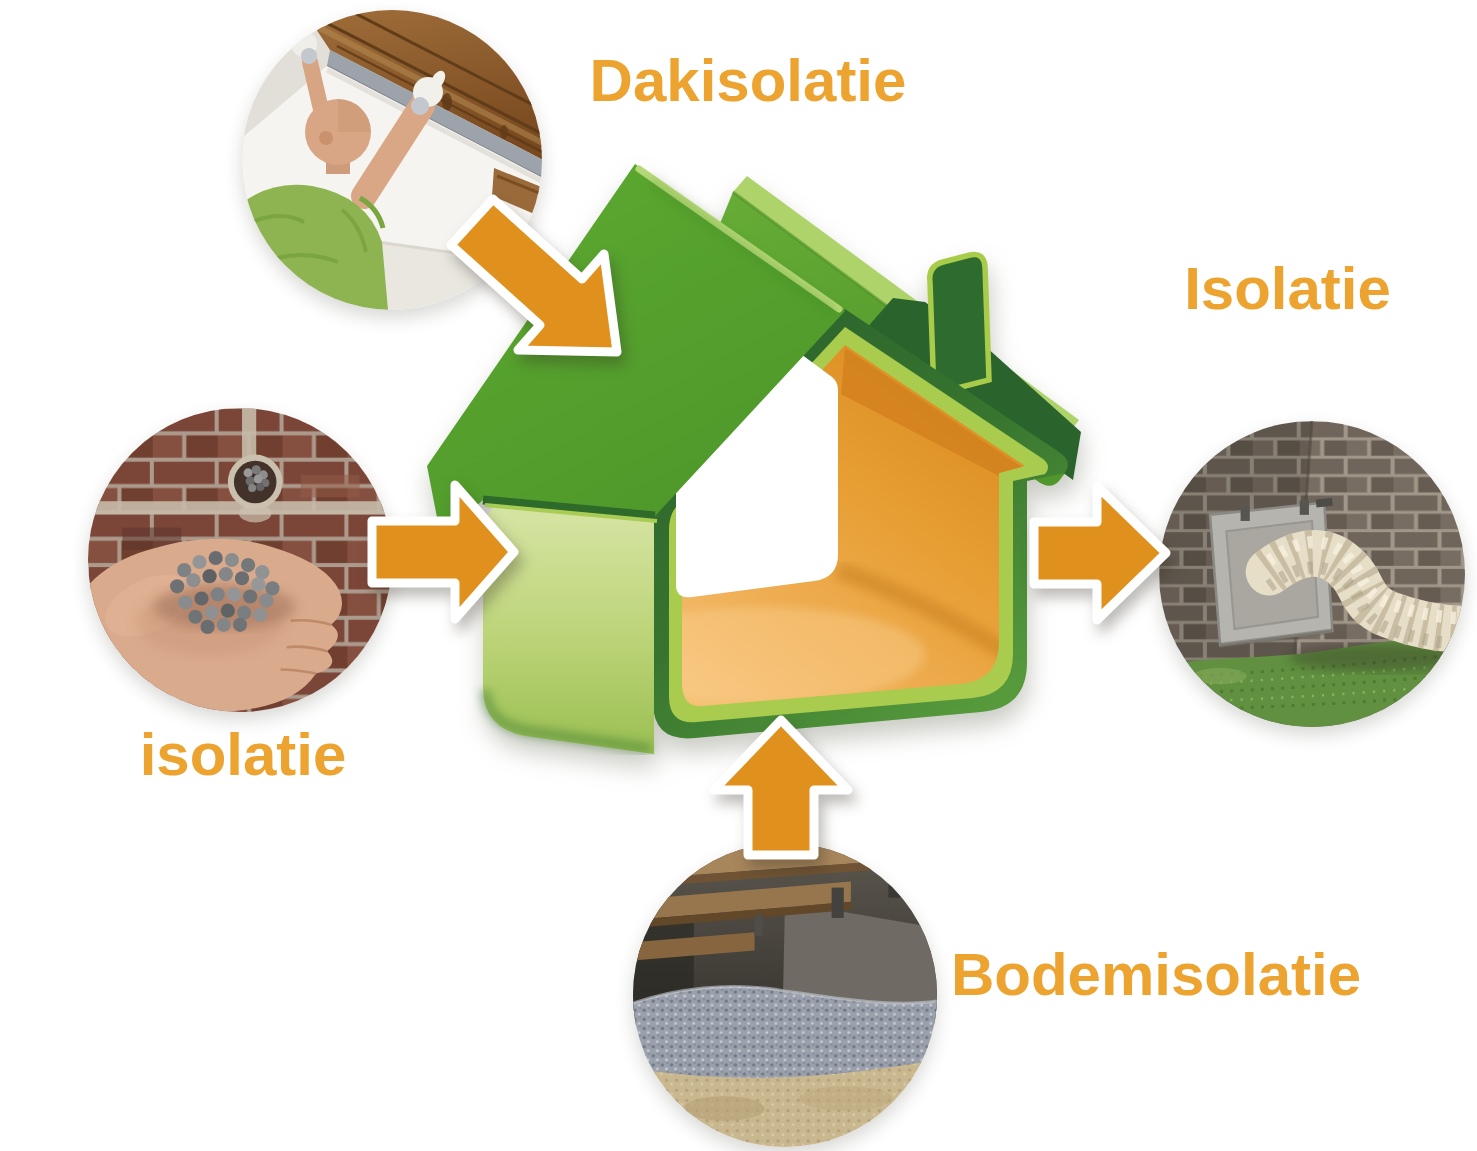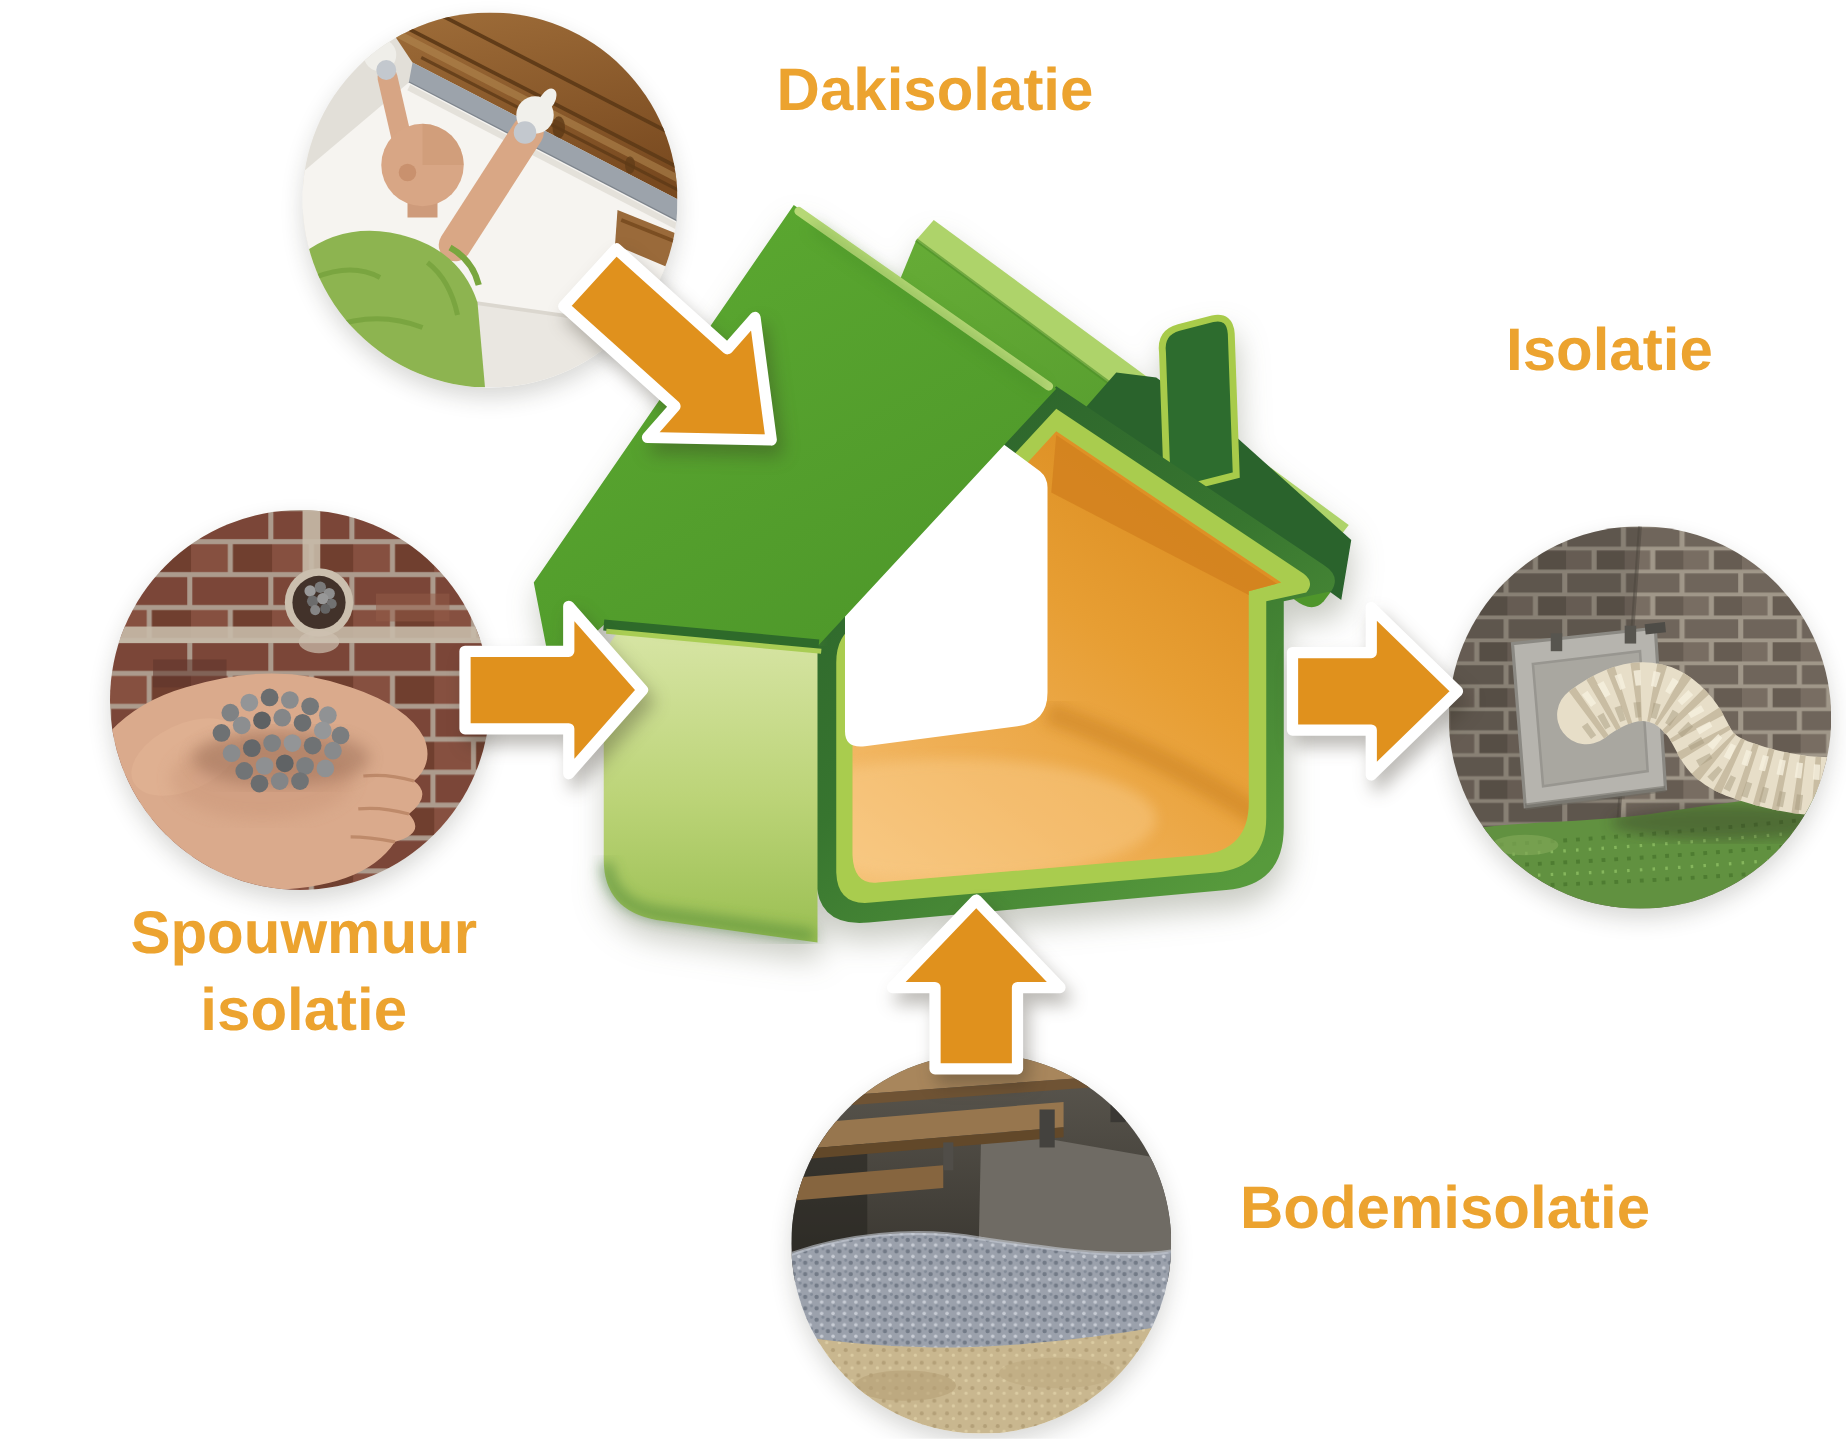--- a/index.html
+++ b/index.html
@@ -1,37 +1,36 @@
 <!DOCTYPE html>
 <html><head>
 <meta charset="utf-8">
 <style>
   html,body{margin:0;padding:0;background:#ffffff;}
   body{width:1477px;height:1151px;position:relative;overflow:hidden;
        font-family:"Liberation Sans",sans-serif;}
   .label{position:absolute;z-index:5;color:#ECA32F;font-weight:700;
-         font-size:48px;line-height:1.30;text-align:center;letter-spacing:0px;}
+         font-size:60px;line-height:1.30;text-align:center;letter-spacing:0px;}
   .photo{position:absolute;z-index:2;border-radius:50%;overflow:hidden;
          box-shadow:0 8px 18px rgba(40,40,30,.18);}
   .photo svg{display:block;width:100%;height:100%;}
   #scene{position:absolute;left:0;top:0;z-index:3;pointer-events:none;}
   .arrow{fill:#E0911D;stroke:#FFFFFF;stroke-width:9;stroke-linejoin:round;
          filter:drop-shadow(5px 9px 7px rgba(50,45,30,.32));}
 </style>
 </head>
 <body>
 
 <div class="label" style="left:518px;top:42px;width:460px;">Dakisolatie</div>
 
 <div class="label" style="left:1098px;top:250px;width:379px;">
   <div>Isolatie</div>
 </div>
 
 <div class="label" style="left:23px;top:716px;width:440px;">
-  <div>Spouwmuur</div>
   <div>isolatie</div>
 </div>
 
 <div class="label" style="left:926px;top:936px;width:460px;">Bodemisolatie</div>
 
 <div class="photo" style="left:242px;top:10px;width:300px;height:300px;">
 <svg viewBox="0 0 300 300">
   <defs>
     <clipPath id="cWood">
           <polygon points="58,-5 305,-5 305,152 88,40"></polygon>

